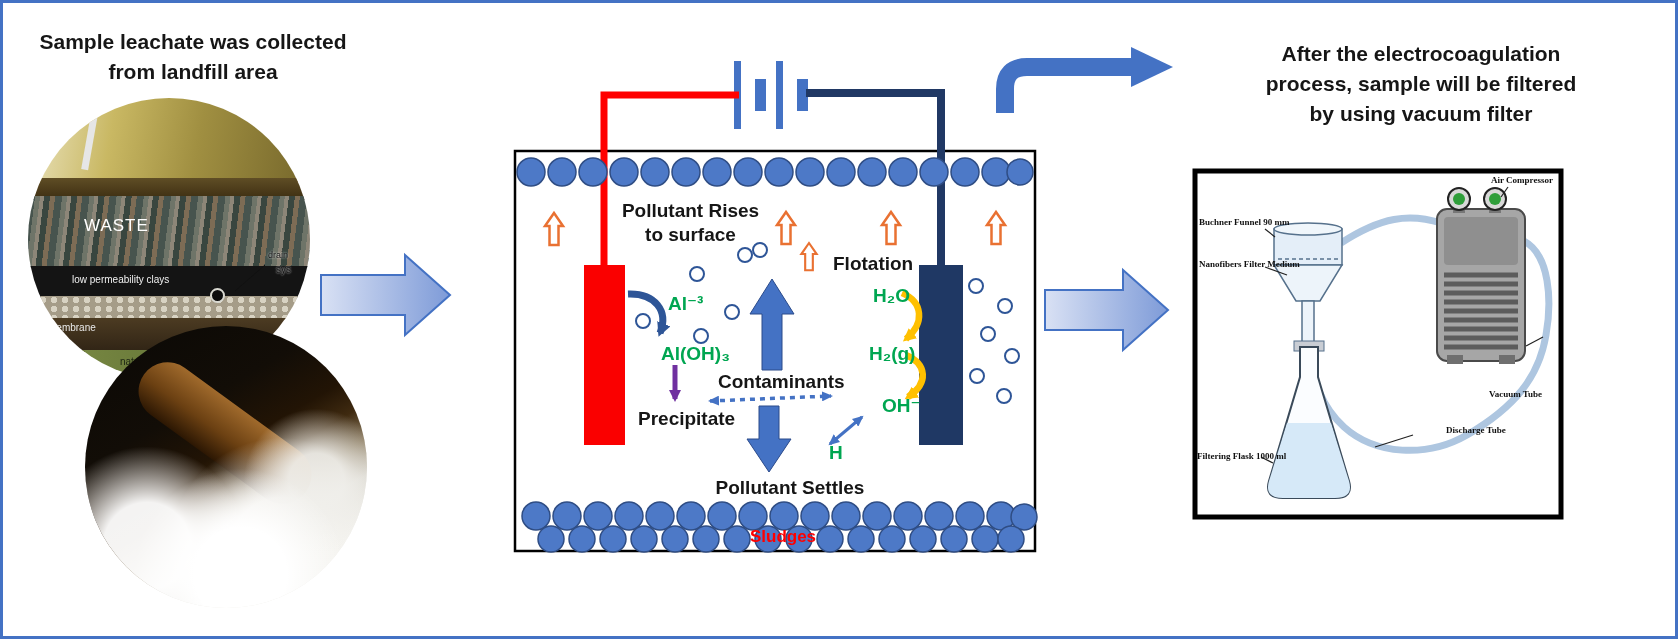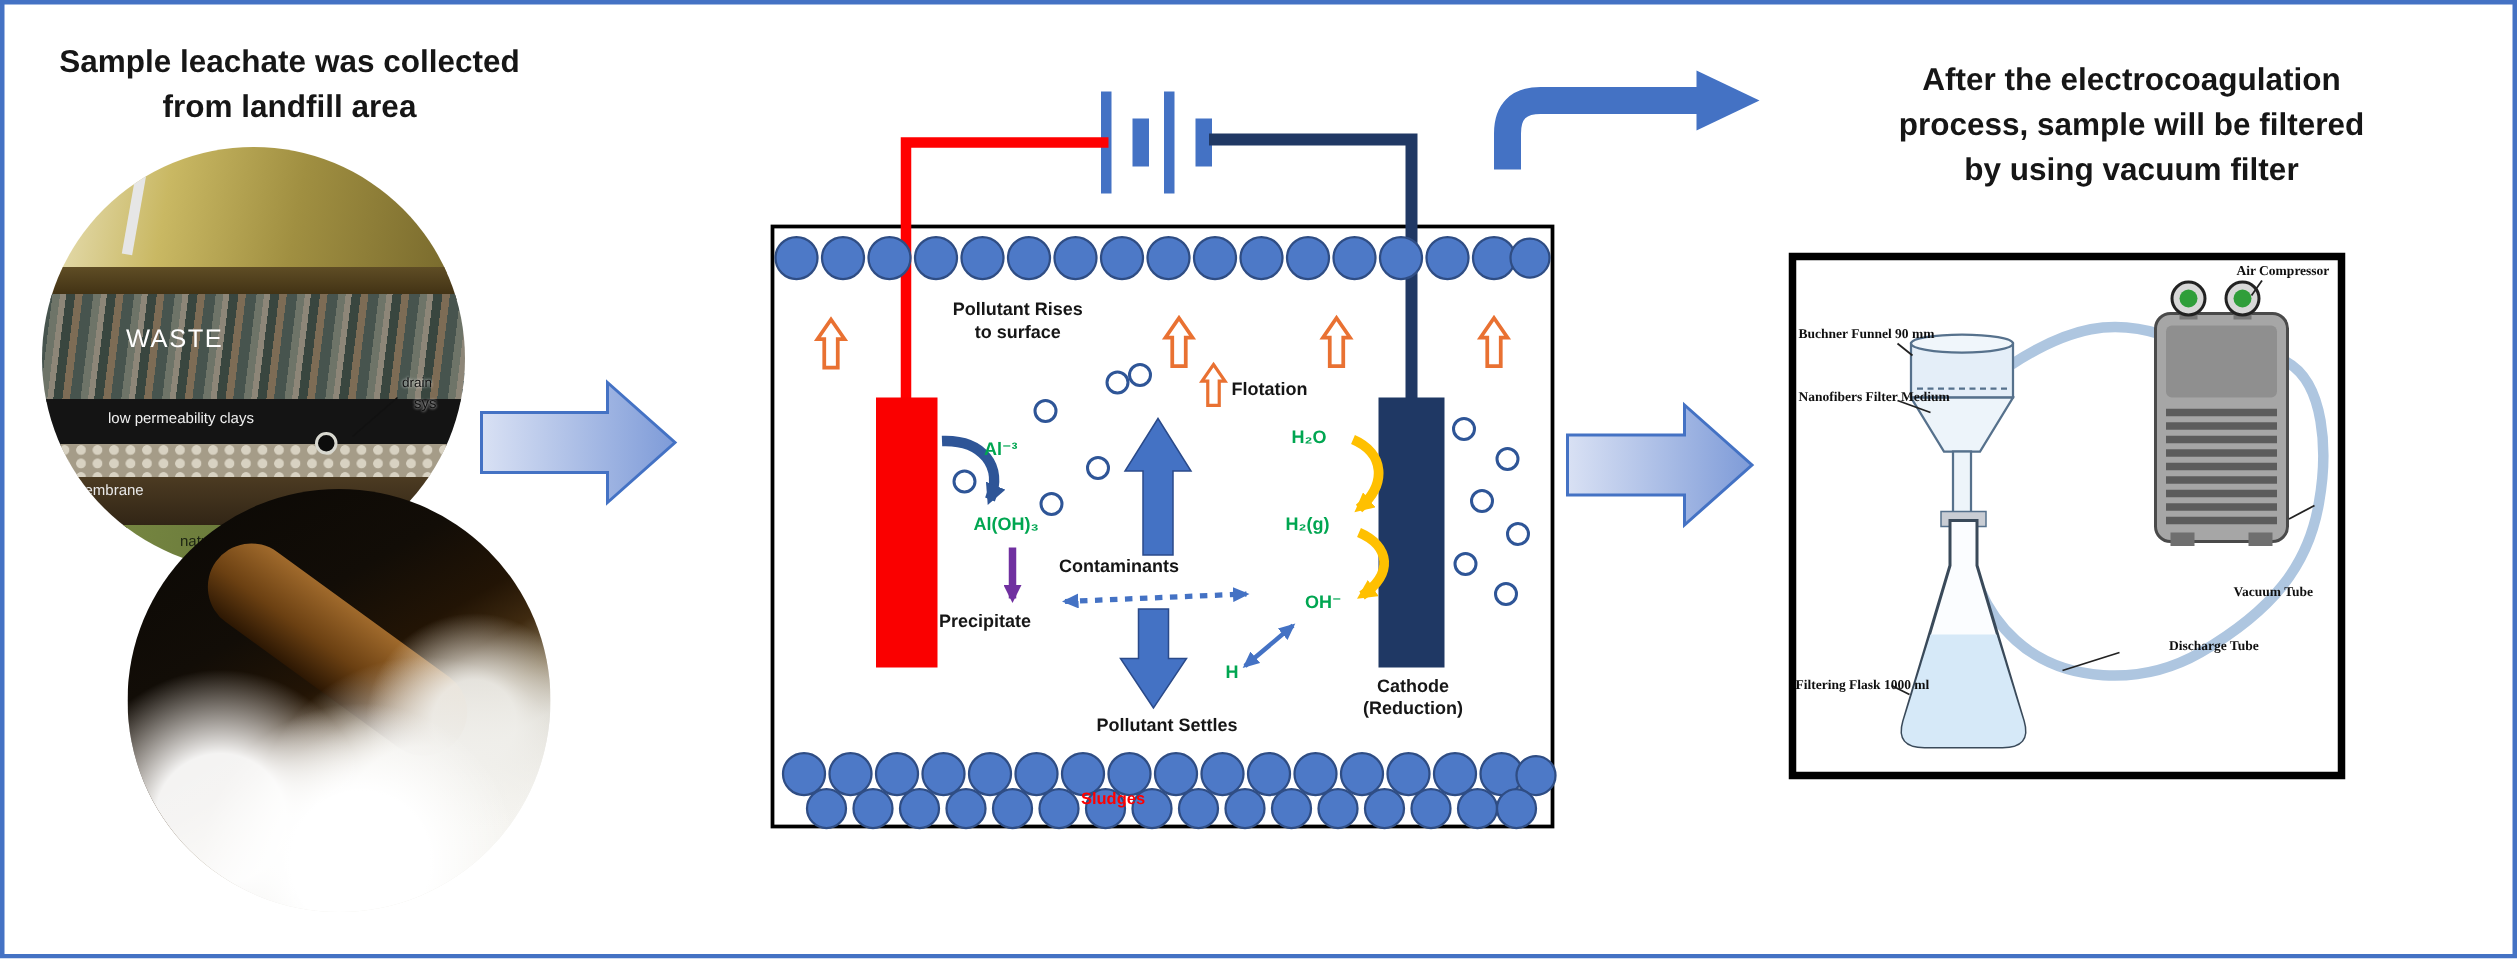--- a/index.html
+++ b/index.html
@@ -4,21 +4,21 @@
 <style>
   html,body{margin:0;padding:0;}
   body{width:1678px;height:639px;background:#ffffff;font-family:"Liberation Sans","DejaVu Sans",sans-serif;}
   .canvas{position:relative;width:1678px;height:639px;background:#fff;border:3px solid #4472c4;box-sizing:border-box;overflow:hidden;}
   .art{position:absolute;left:0;top:0;}
   .txt{position:absolute;font-weight:700;color:#161616;white-space:pre-line;}
   .center{text-align:center;}
   .green{color:#00a651;}
   .redtxt{color:#ff0000;}
   .caption{font-size:21px;line-height:1.42;}
-  .lab{font-size:12px;line-height:1.28;}
+  .lab{font-size:19px;line-height:1.28;margin-left:12px;}
   .flabel{position:absolute;font-family:"Liberation Serif","DejaVu Serif",serif;font-weight:700;font-size:9px;color:#101010;white-space:nowrap;}
   .photo{position:absolute;width:282px;height:282px;border-radius:50%;overflow:hidden;}
   .lf,.wlayer{position:absolute;left:0;width:100%;}
   .ph-label{position:absolute;font-weight:400;white-space:nowrap;}
   
   .lf.grass{top:0;height:84px;background:linear-gradient(100deg,#ece5c2,#c9b863 30%,#a08f41 60%,#7b6c2e 95%);}
   .lf.darksoil{top:80px;height:22px;background:linear-gradient(#5f4d25,#3c2d11);}
   .lf.wasteband{top:98px;height:72px;background:repeating-linear-gradient(97deg,#47544e 0 7px,#6e7468 7px 12px,#8d8678 12px 16px,#39463f 16px 22px,#7d6c55 22px 27px);}
   .lf.clayband{top:168px;height:32px;background:#141414;}
   .lf.gravel{top:198px;height:24px;background-color:#a59c88;background-image:radial-gradient(circle at 4px 4px,#d8d2c2 3px,rgba(0,0,0,0) 3.5px);background-size:11px 9px;}
@@ -271,24 +271,22 @@
 to surface</div>
   <div class="txt lab" style="left:818px;top:249px;">Flotation</div>
   <div class="txt lab green" style="left:653px;top:289px;">Al⁻³</div>
   <div class="txt lab green" style="left:646px;top:339px;">Al(OH)₃</div>
   <div class="txt lab" style="left:623px;top:404px;">Precipitate</div>
   <div class="txt lab" style="left:703px;top:367px;">Contaminants</div>
   <div class="txt lab green" style="left:858px;top:281px;">H₂O</div>
   <div class="txt lab green" style="left:854px;top:339px;">H₂(g)</div>
   <div class="txt lab green" style="left:867px;top:391px;">OH⁻</div>
   <div class="txt lab green" style="left:814px;top:438px;">H</div>
-  <div class="txt lab center" style="left:878px;top:447px;width:122px;">Cathode
-(Reduction)</div>
   <div class="txt lab center" style="left:694px;top:473px;width:162px;">Pollutant Settles</div>
-  <div class="txt center redtxt" style="left:680px;top:524px;width:118px;font-size:11px;">Sludges</div>
+  <div class="txt center redtxt" style="left:721px;top:524px;width:118px;font-size:17px;">Sludges</div>
 
   <div class="flabel" style="left:1488px;top:172px;">Air Compressor</div>
   <div class="flabel" style="left:1196px;top:214px;">Buchner Funnel 90 mm</div>
   <div class="flabel" style="left:1196px;top:256px;">Nanofibers Filter Medium</div>
   <div class="flabel" style="left:1486px;top:338px;margin-top:48px;">Vacuum Tube</div>
   <div class="flabel" style="left:1443px;top:422px;">Discharge Tube</div>
   <div class="flabel" style="left:1194px;top:448px;">Filtering Flask 1000 ml</div>
 
 </div>
 

